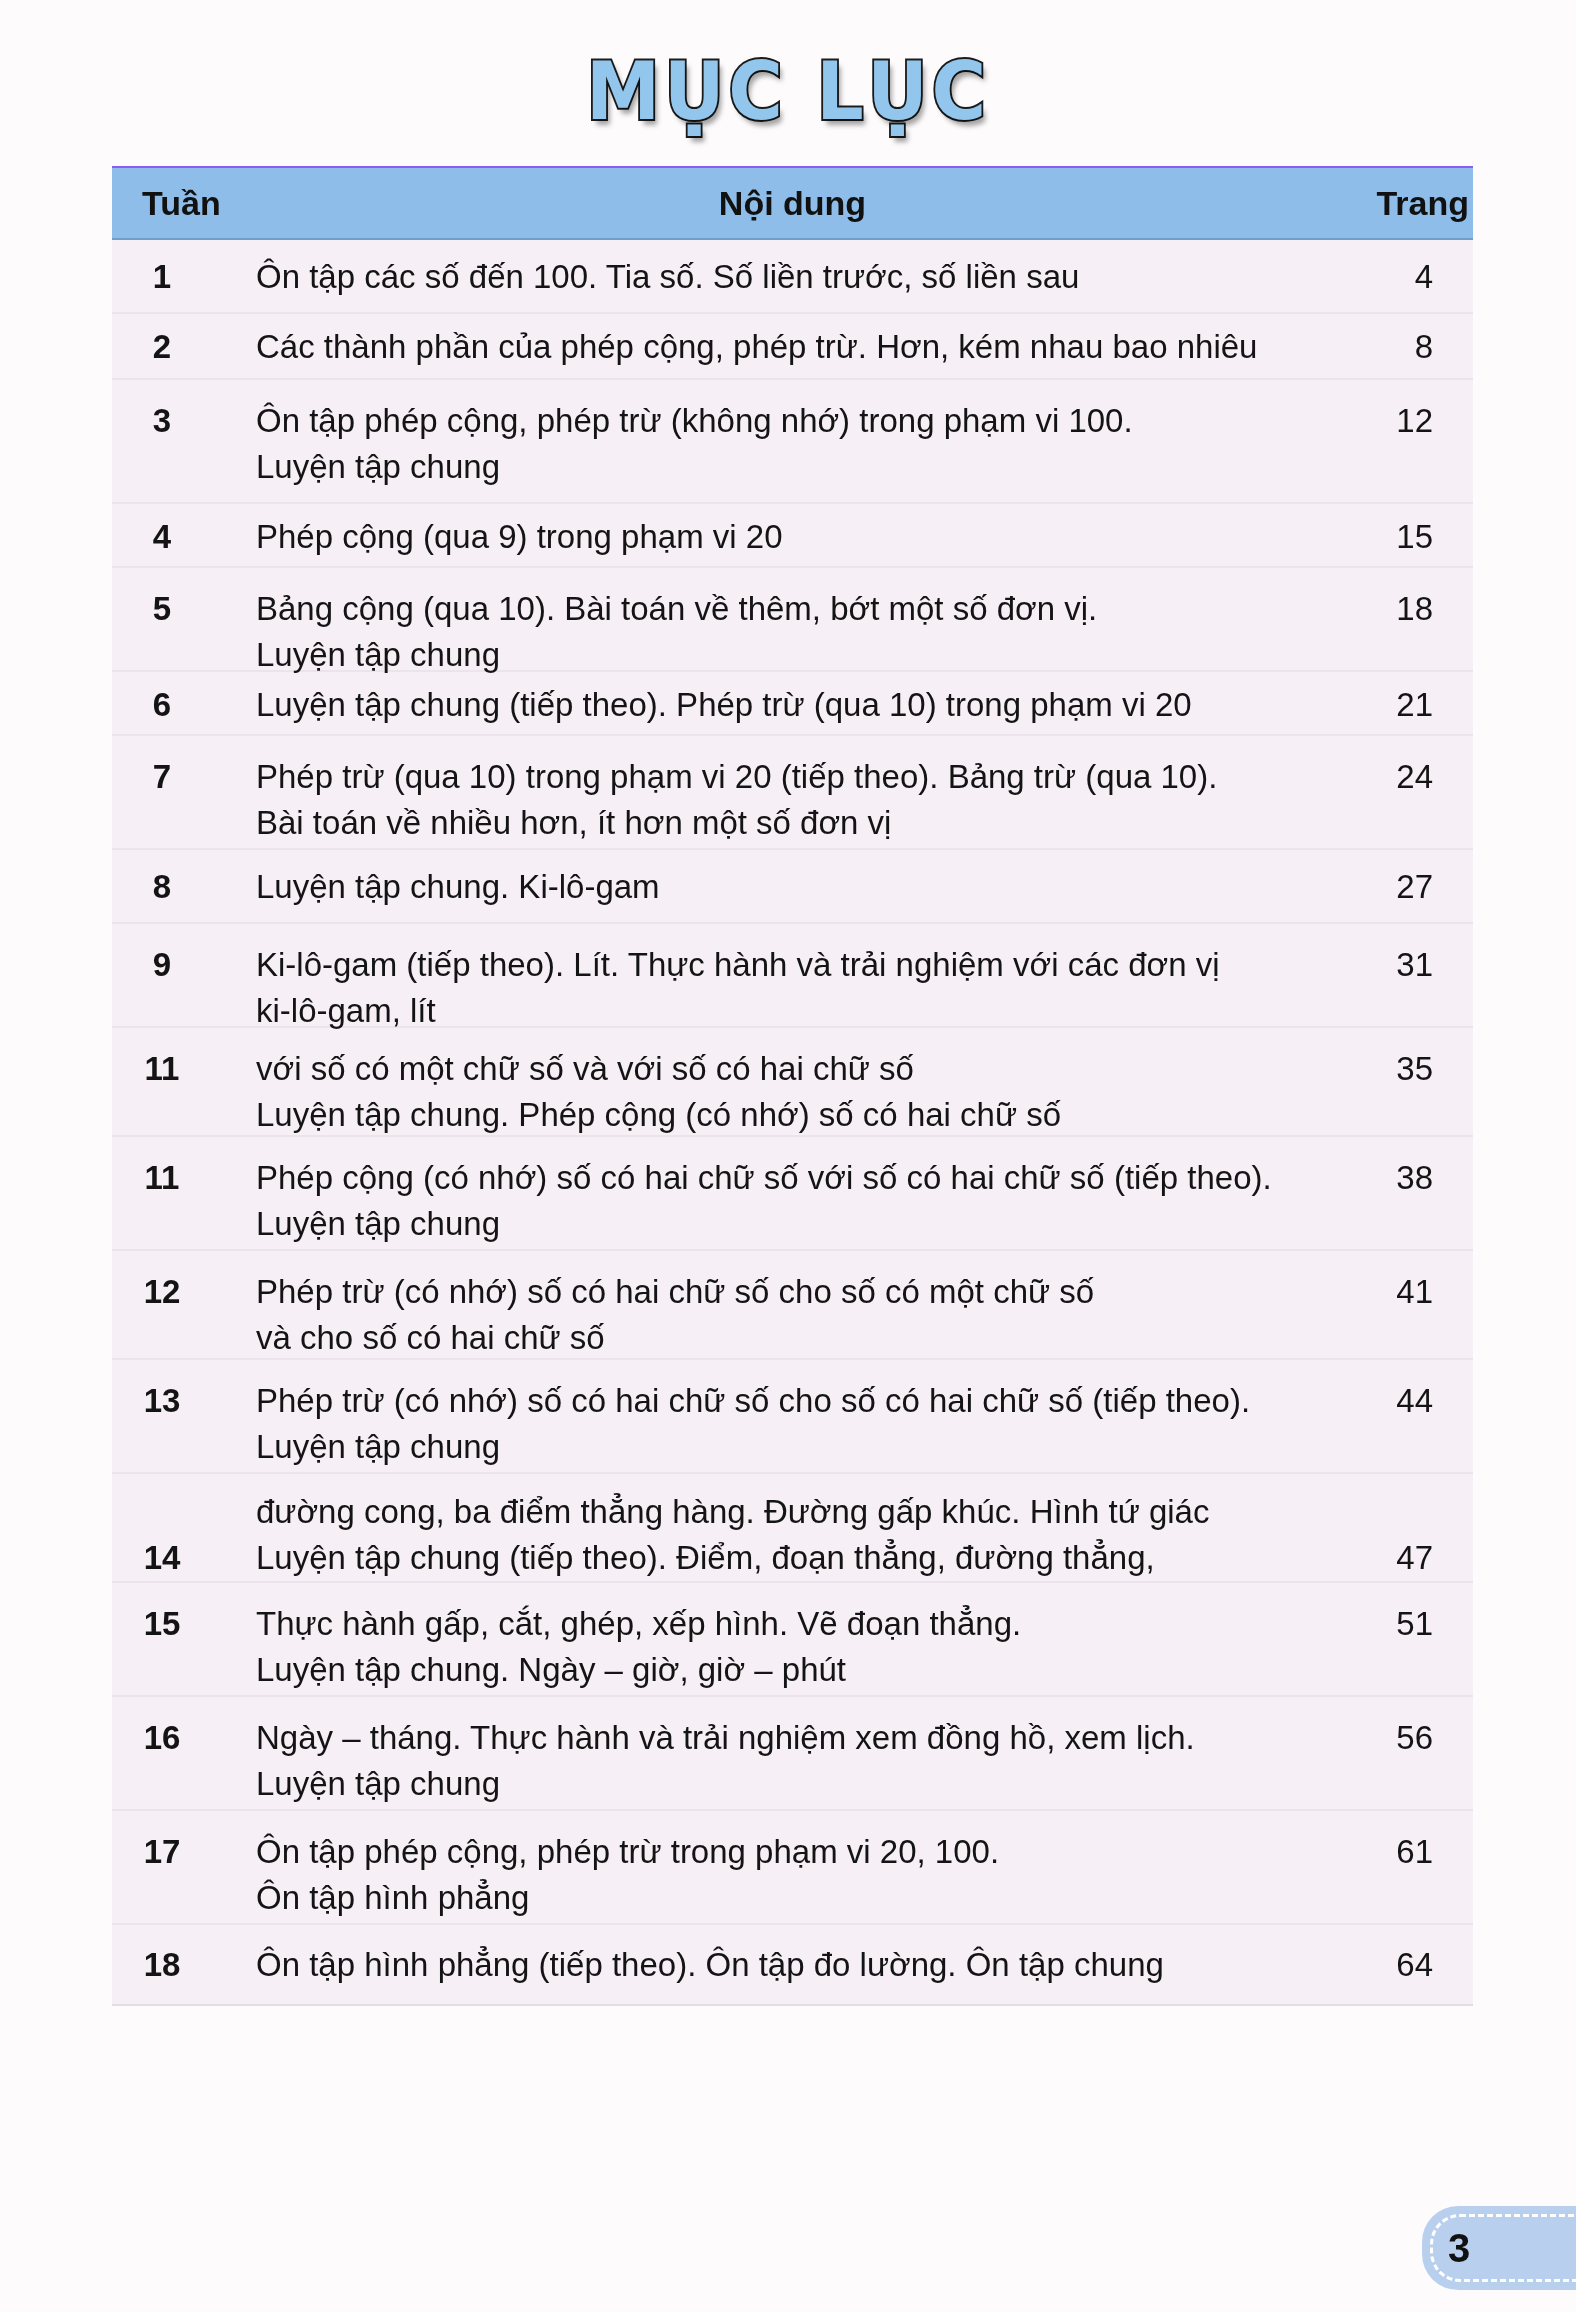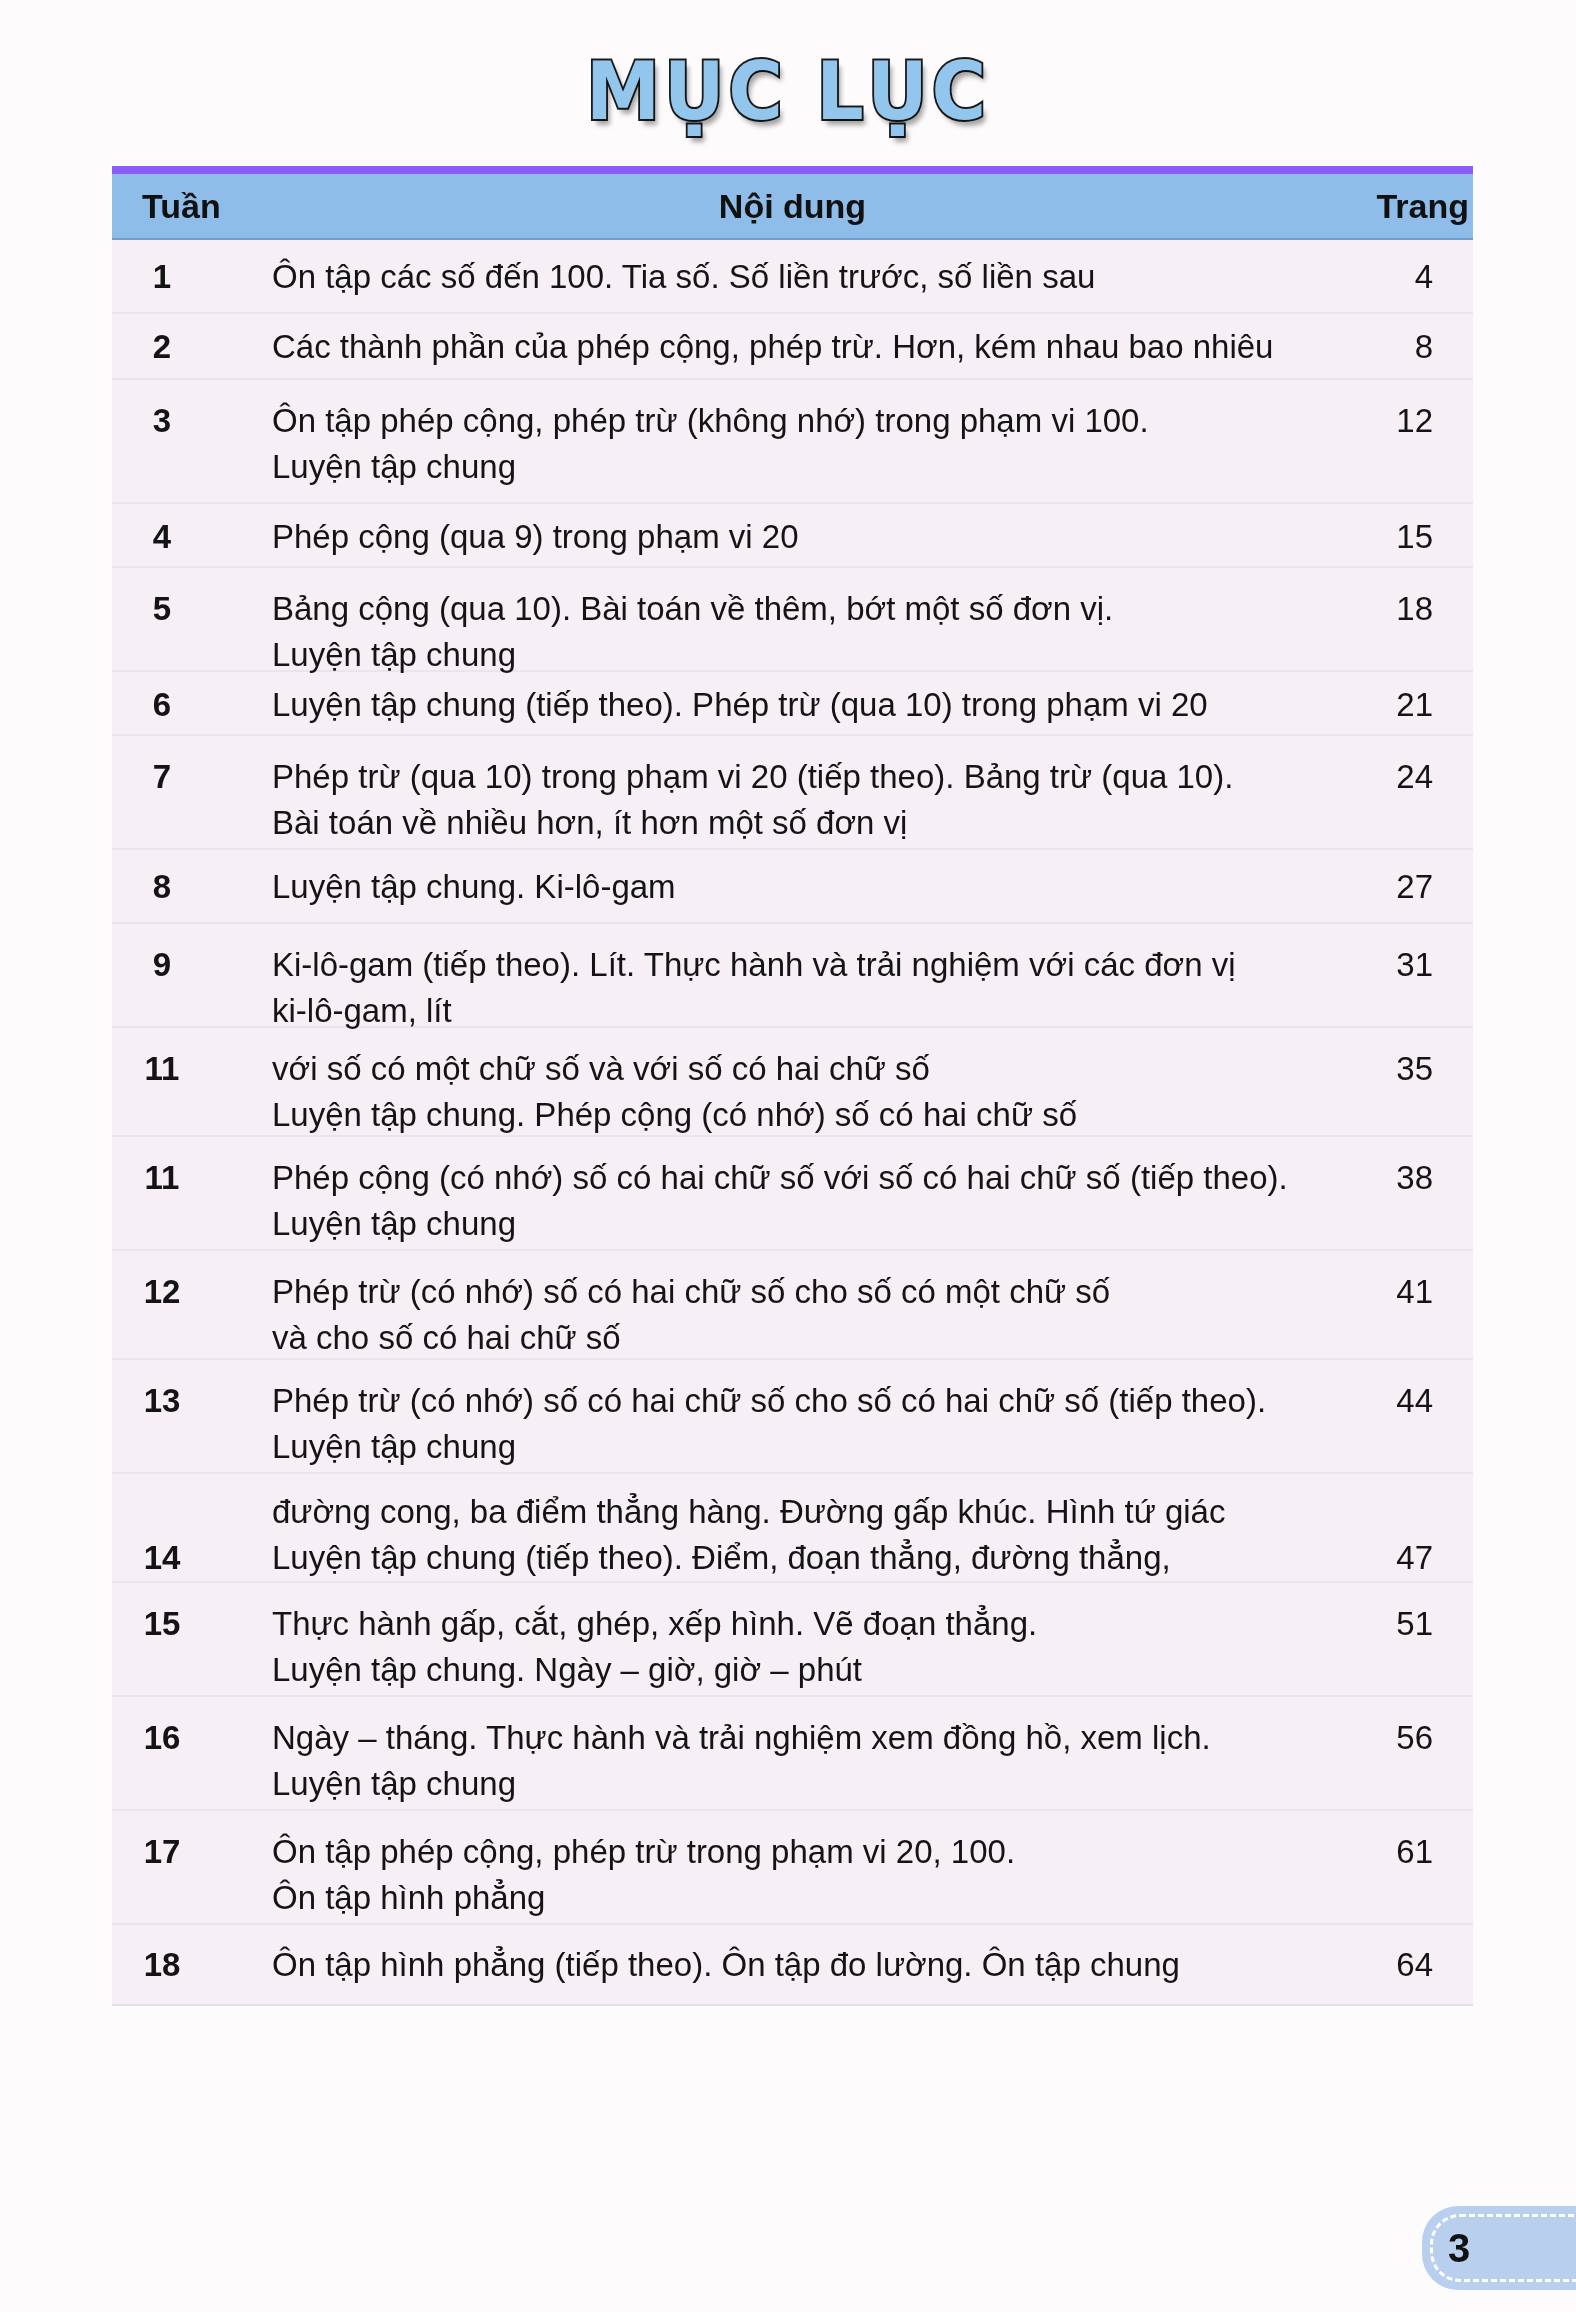--- a/index.html
+++ b/index.html
@@ -19,21 +19,21 @@
     text-shadow: 4px 6px 6px rgba(0,0,0,0.35);
     transform: scaleX(0.92);
   }
   .toc {
     position: absolute; left: 112px; top: 166px; width: 1361px;
     border-collapse: collapse;
   }
   .toc-head {
     display: flex; align-items: center; height: 74px;
     background: #8dbde8;
-    border-top: 8px solid #8b5cf6; border-bottom: 2px solid #6c9fcc;
+    border-top: 2px solid #8b5cf6; border-bottom: 2px solid #6c9fcc;
     font-weight: bold; font-size: 34px; color: #111;
     box-sizing: border-box;
   }
   .toc-head .c-week { width: 139px; padding-left: 30px; box-sizing: border-box; }
   .toc-head .c-content { flex: 1; text-align: center; }
   .toc-head .c-page { width: 139px; text-align: right; padding-right: 4px; box-sizing: border-box; }
   .toc-body { background: #f6eff5; border-bottom: 2px solid #e4dde4; }
   .row {
     display: flex; align-items: flex-start;
     border-bottom: 2px solid #ece4ec;
@@ -41,21 +41,21 @@
     padding-top: 18px;
   }
   .row:last-child { border-bottom: none; }
   .row .c-week {
     width: 139px; padding-left: 30px; box-sizing: border-box;
     font-weight: bold; font-size: 33px; line-height: 46px;
     text-align: left;
   }
   .row .c-week span { display: inline-block; width: 40px; text-align: center; }
   .row .c-content {
-    flex: 1; font-size: 33px; line-height: 46px; padding-left: 5px; margin-left: 16px;
+    flex: 1; font-size: 33px; line-height: 46px; padding-left: 5px;
   }
   .row .c-content div { white-space: nowrap; }
   .row .c-page {
     width: 139px; text-align: right; padding-right: 40px; box-sizing: border-box;
     font-size: 33px; line-height: 46px;
   }
   .page-tab {
     position: absolute; left: 1422px; top: 2206px; width: 198px; height: 84px;
     background: #b8d0ee; border-radius: 36px 0 0 36px;
   }

